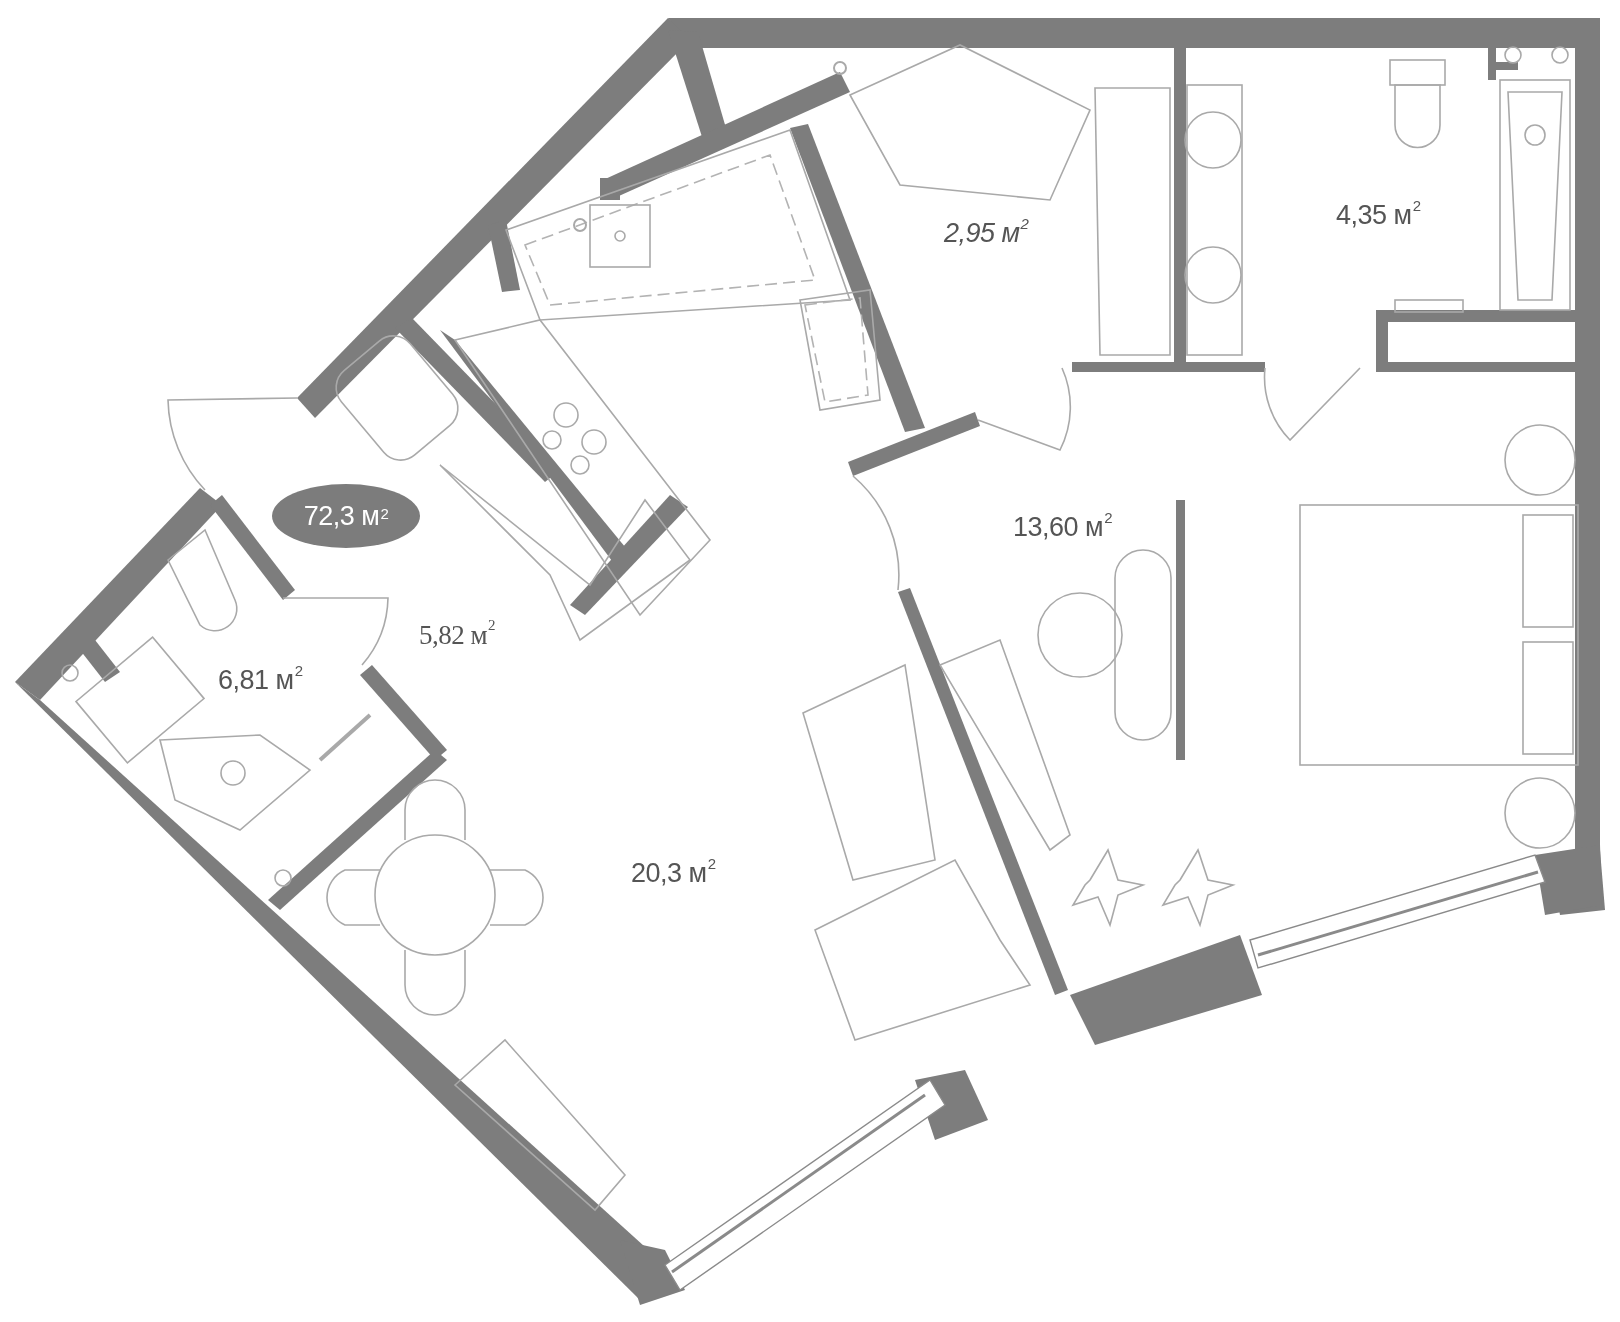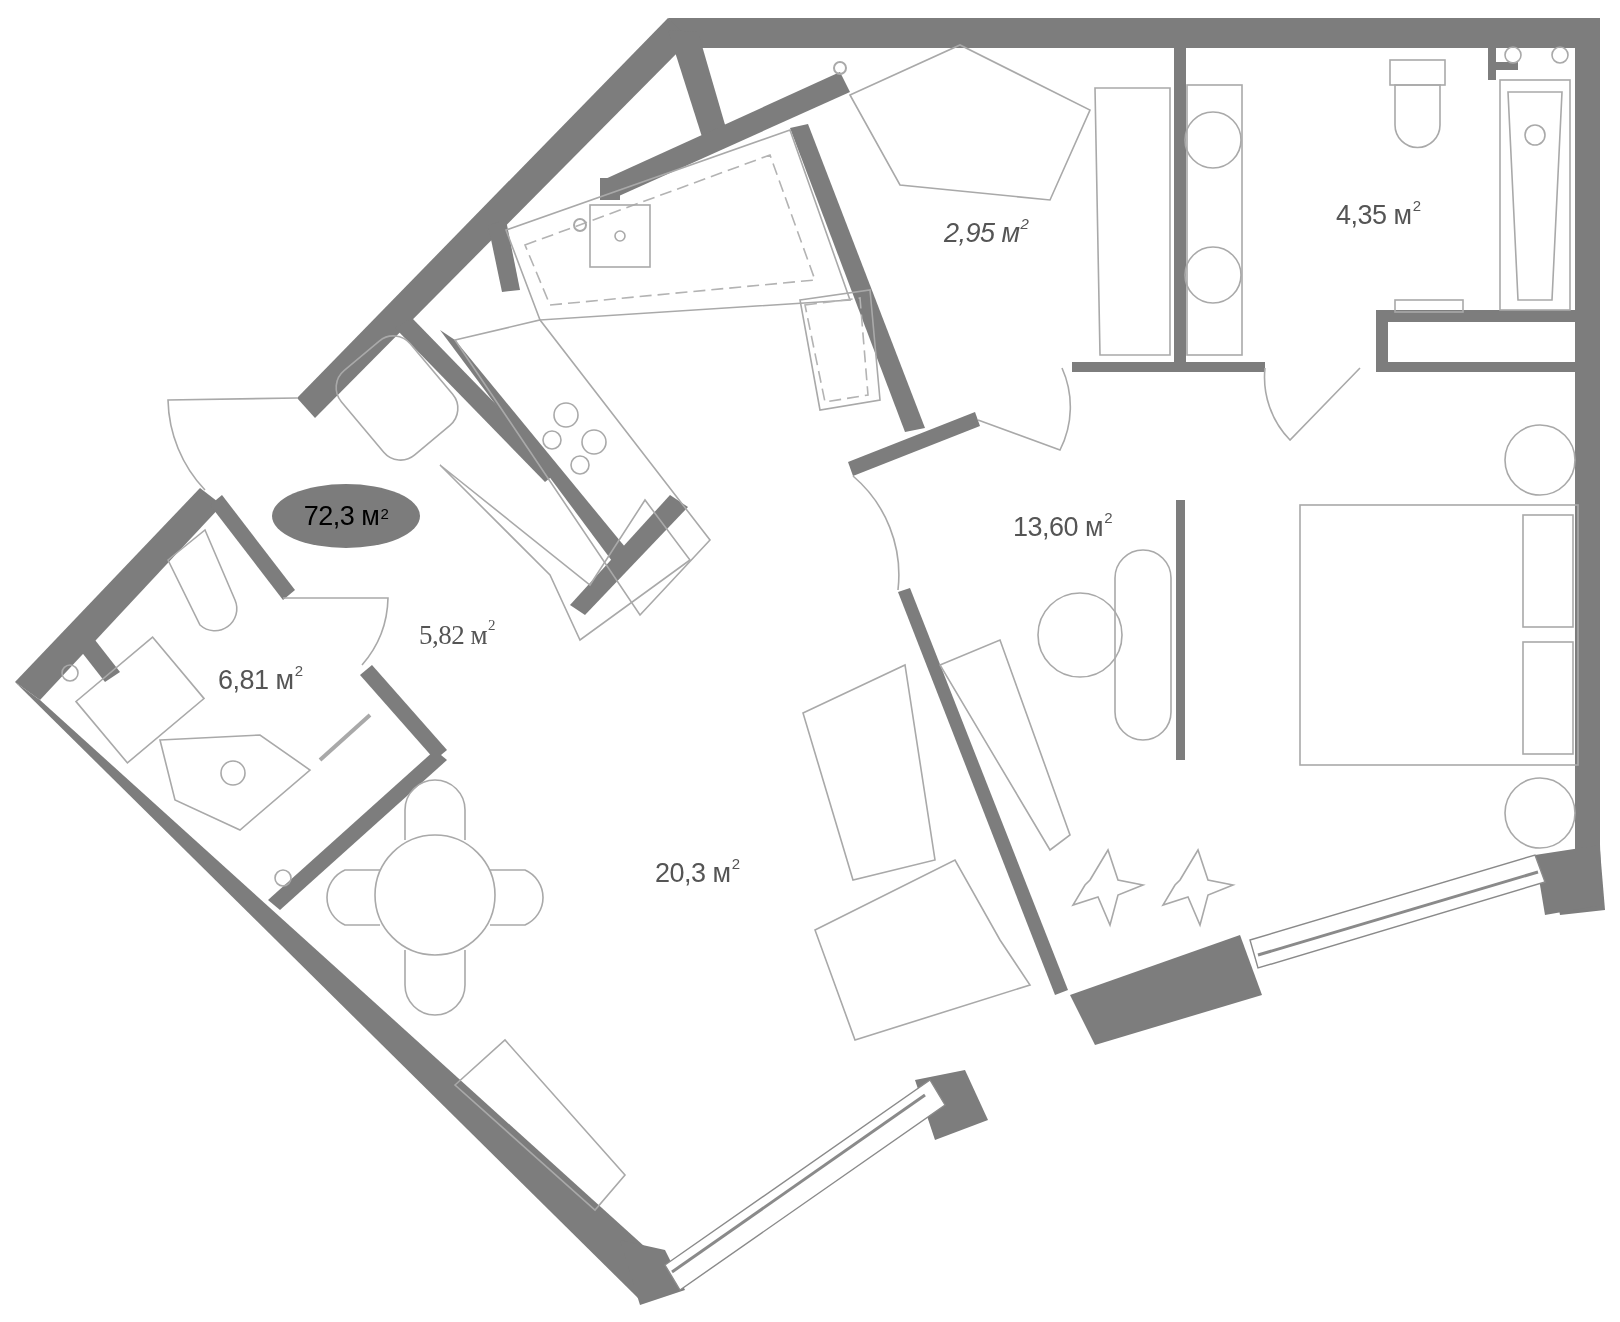--- a/index.html
+++ b/index.html
@@ -4,21 +4,21 @@
 <style>
   html, body { margin:0; padding:0; background:#ffffff; }
   body { width:1620px; height:1322px; position:relative; overflow:hidden; font-family:"Liberation Sans", sans-serif; }
   #plan { position:absolute; left:0; top:0; width:1620px; height:1322px; }
   .wall { fill:#7d7d7d; stroke:none; }
   .line { fill:none; stroke:#a9a9a9; stroke-width:1.6; }
   .dash { fill:none; stroke:#b3b3b3; stroke-width:1.6; stroke-dasharray:12 6; }
   .win  { fill:#ffffff; stroke:#8a8a8a; stroke-width:1.4; }
   .label { position:absolute; color:#555555; font-size:27px; white-space:nowrap; letter-spacing:-0.5px; }
   .label sup { font-size:15px; vertical-align:top; position:relative; top:-3px; margin-left:1px; }
-  .total { position:absolute; left:272px; top:484px; width:148px; height:64px; border-radius:50%; background:#7c7c7c; color:#000000; font-size:27px; display:flex; align-items:center; justify-content:center; letter-spacing:-0.5px; }
+  .total { position:absolute; left:272px; top:484px; width:148px; height:64px; border-radius:50%; background:#7c7c7c; color:#ffffff; font-size:27px; display:flex; align-items:center; justify-content:center; letter-spacing:-0.5px; }
   .total sup { font-size:15px; vertical-align:top; position:relative; top:-3px; margin-left:1px; }
 </style>
 </head>
 <body>
 
 <svg id="plan" viewBox="0 0 1620 1322" xmlns="http://www.w3.org/2000/svg">
 
   <g>
 
     <polygon class="wall" points="668,18 1600,18 1600,48 690,48"></polygon>
@@ -173,21 +173,21 @@
 </div>
 
 <div class="label" style="left:419px; top:620px;font-family:Liberation Serif, serif;">
   <span>5,82 м</span><sup>2</sup>
 </div>
 
 <div class="label" style="left:218px; top:665px;">
   <span>6,81 м</span><sup>2</sup>
 </div>
 
-<div class="label" style="left:655px; top:858px;">
+<div class="label" style="left:631px; top:858px;">
   <span>20,3 м</span><sup>2</sup>
 </div>
 
 <div class="label" style="left:944px; top:218px;font-style:italic;">
   <span>2,95 м</span><sup>2</sup>
 </div>
 
 <div class="label" style="left:1320px; top:200px;margin-left:16px;">
   <span>4,35 м</span><sup>2</sup>
 </div>

